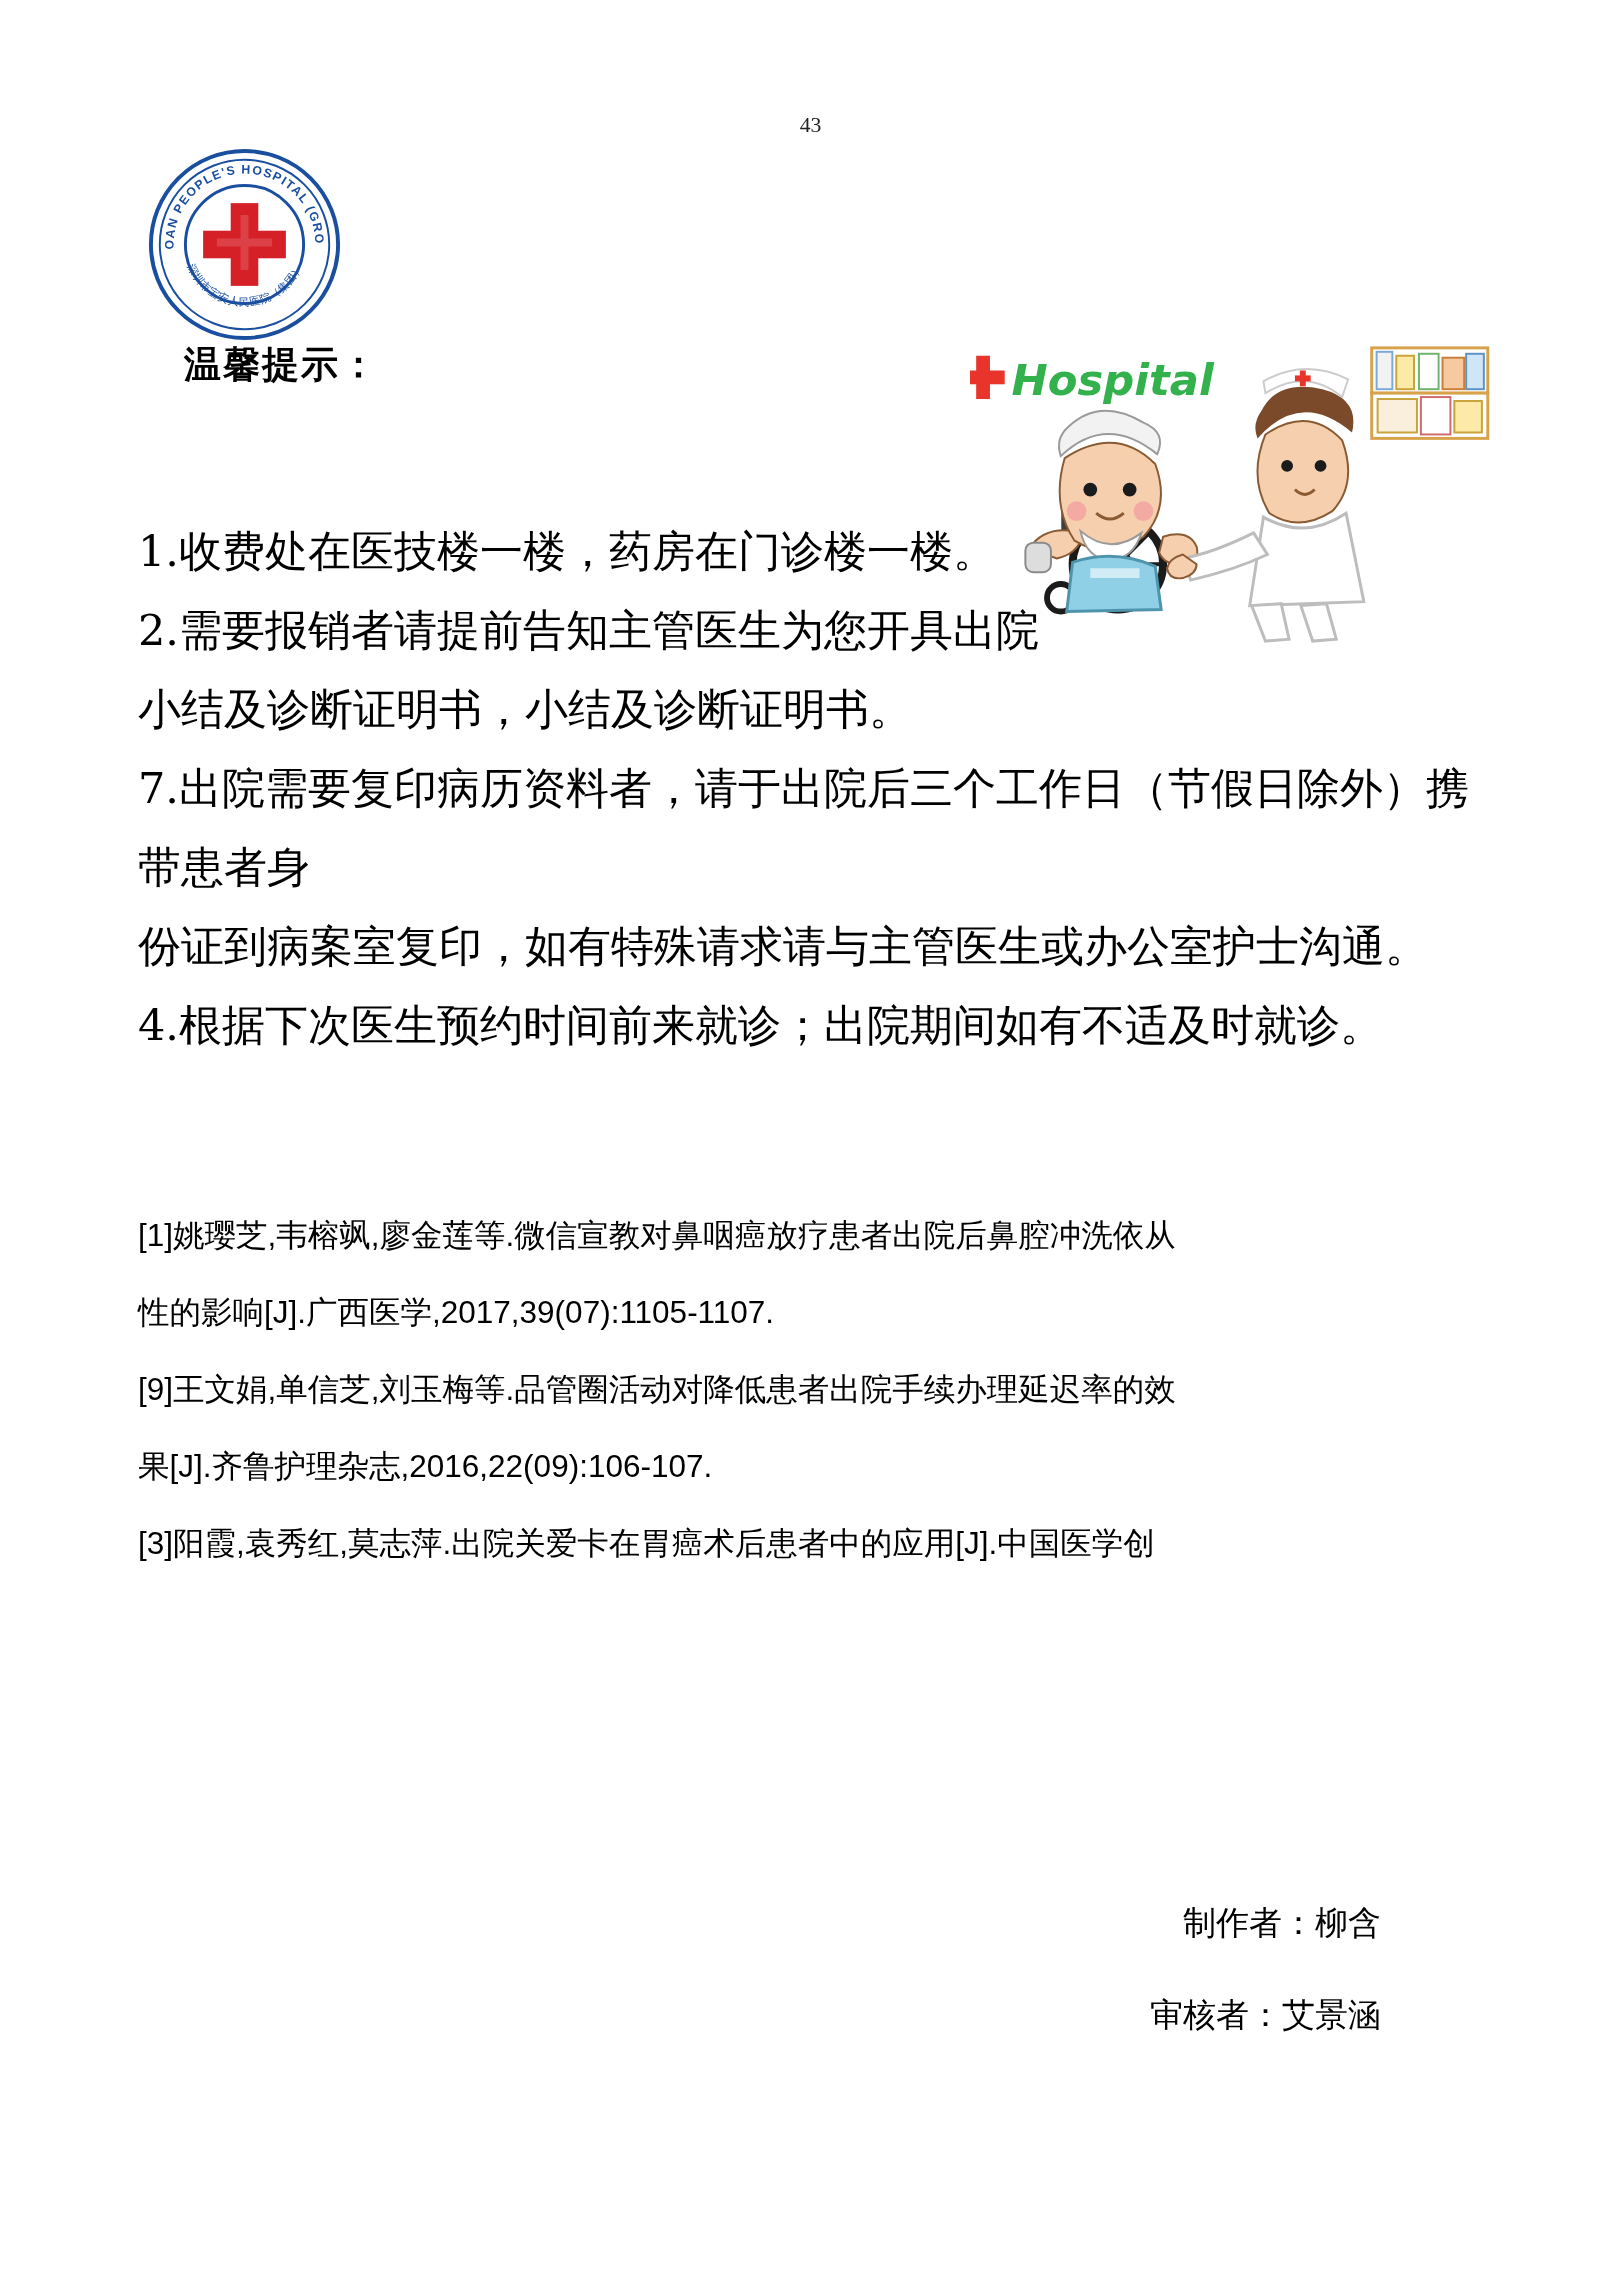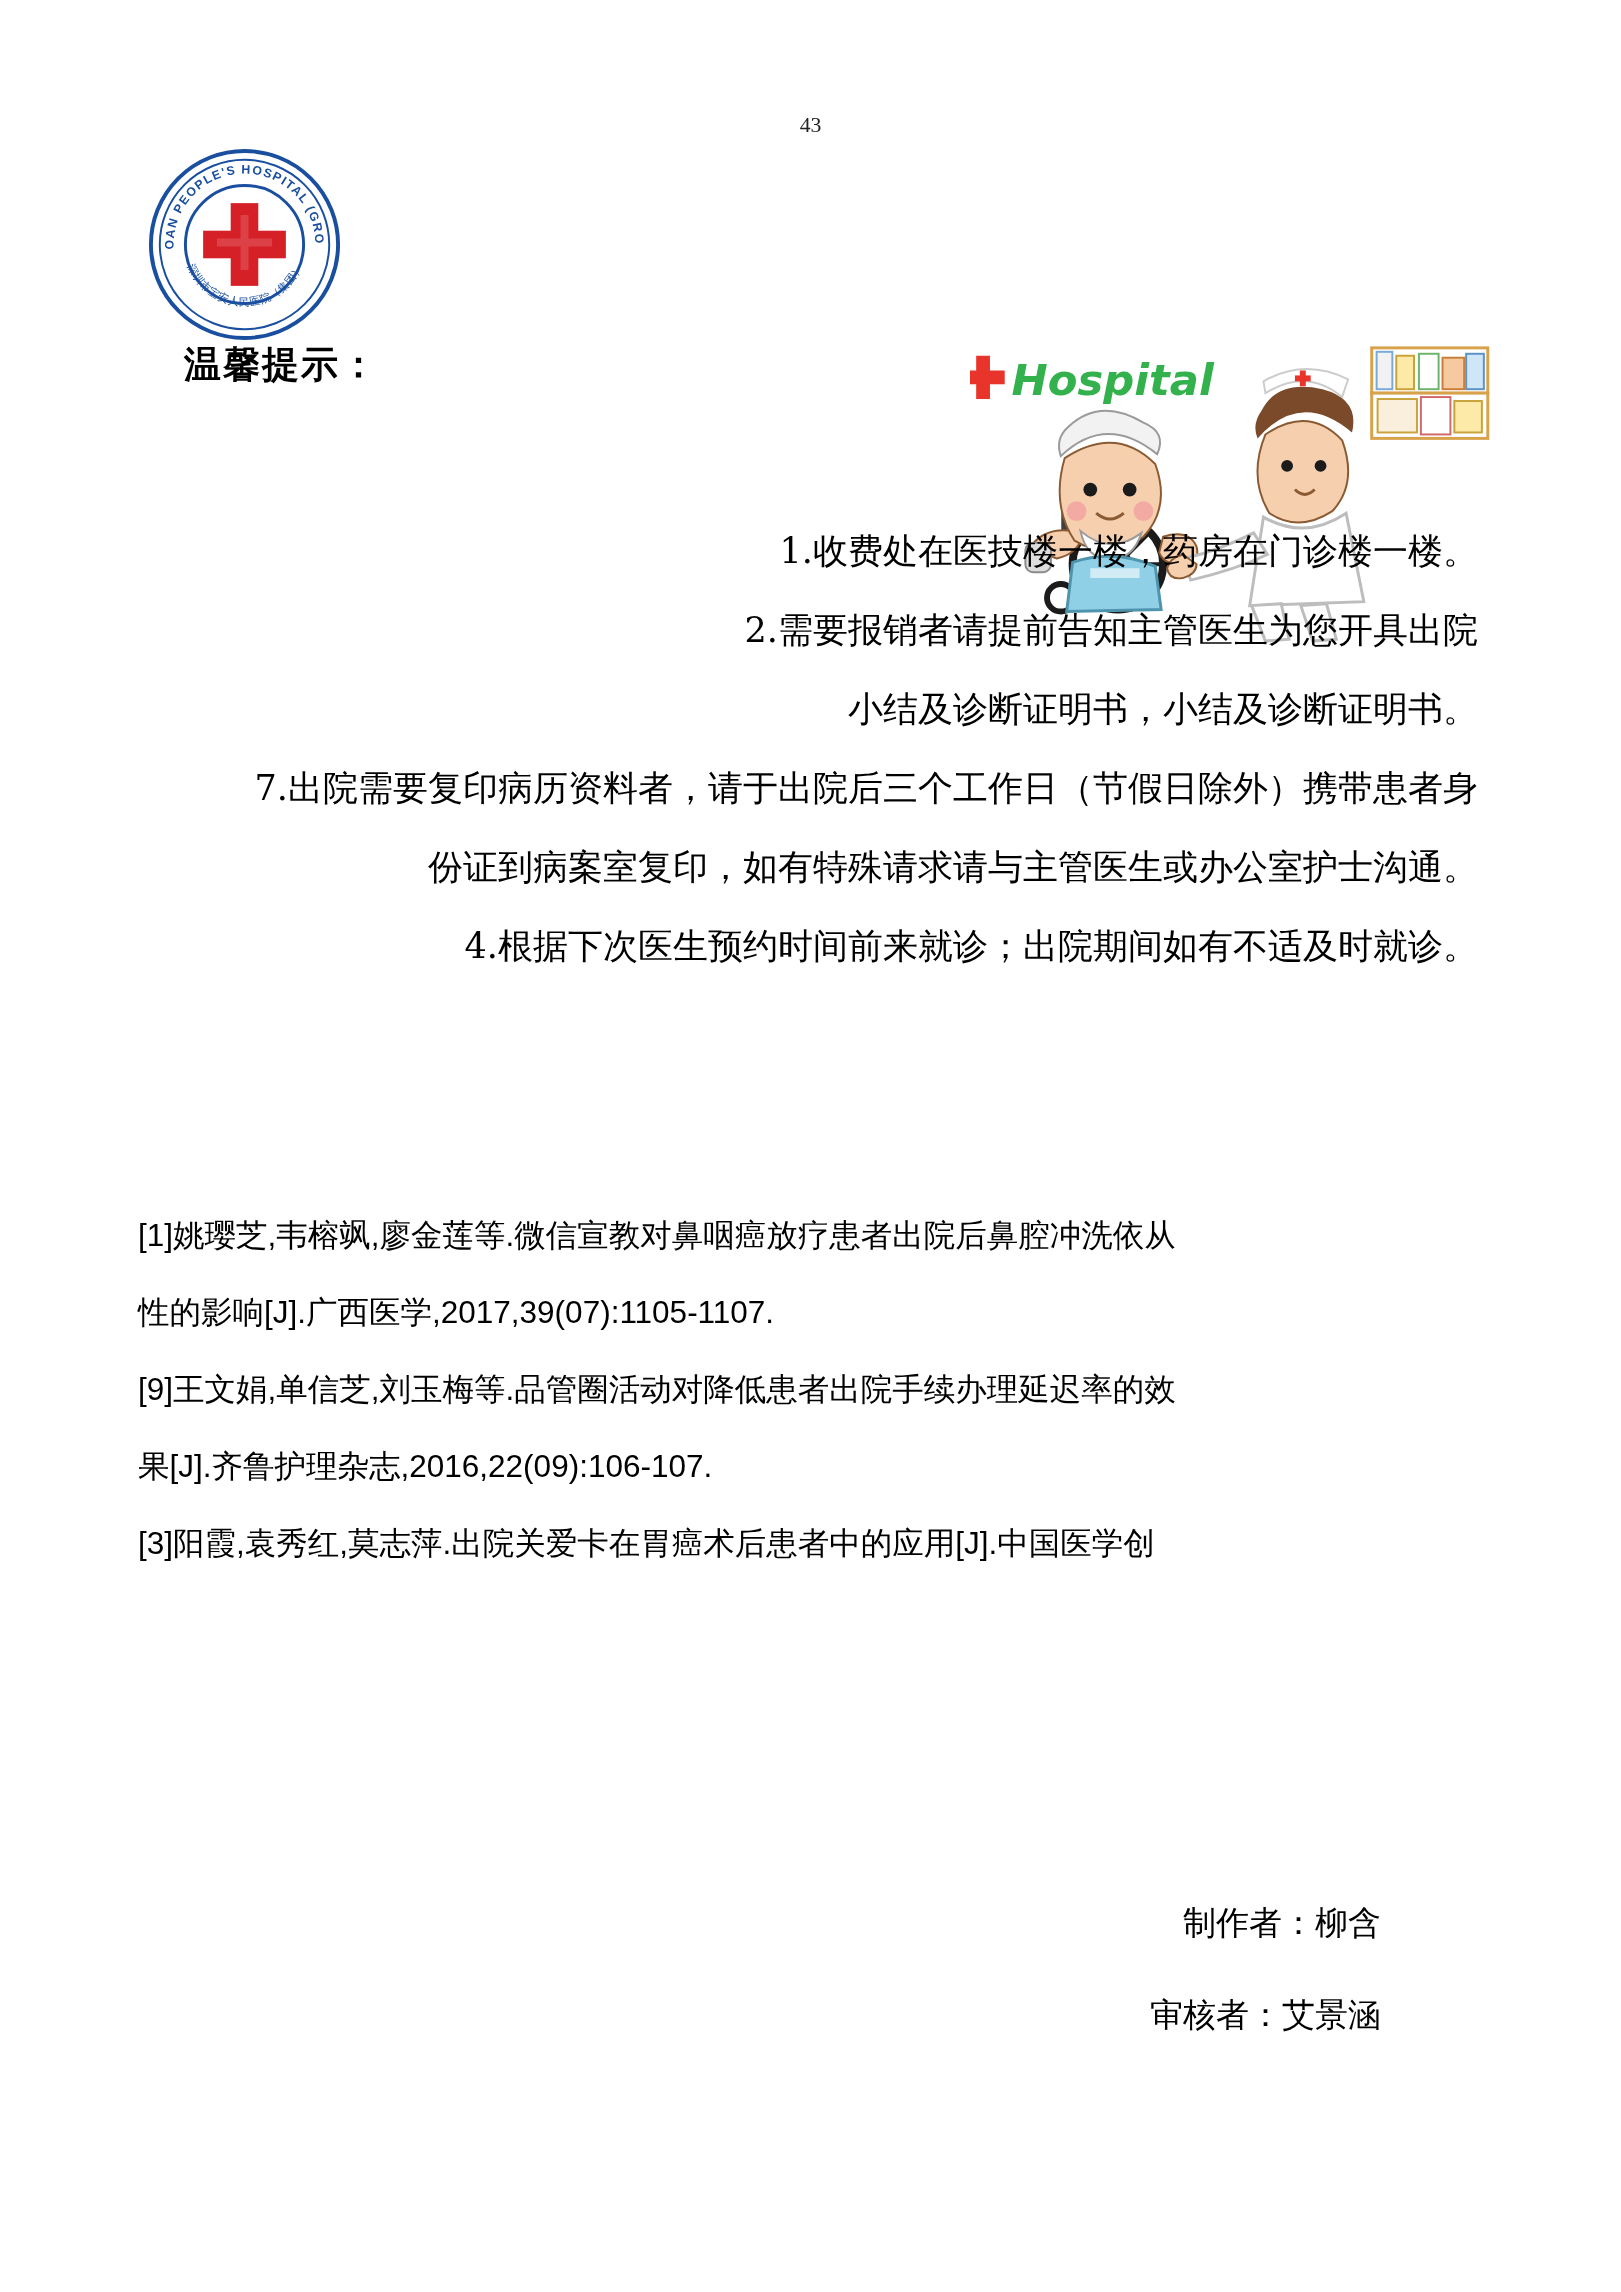--- a/index.html
+++ b/index.html
@@ -67,25 +67,24 @@
 
   
   .tips-body {
     position: absolute;
     top: 512px;
     left: 138px;
     width: 1340px;
   }
   .tips-body p {
     margin: 0 0 0 0;
-    font-size: 35px;
+    font-size: 43px;
     line-height: 79px;
     font-family: "DejaVu Serif", "Liberation Serif", serif;
     white-space: pre-wrap;
-    text-align: right;
   }
 
   .refs-body {
     position: absolute;
     top: 1197px;
     left: 138px;
     width: 1350px;
   }
   .refs-body p {
     margin: 0;

